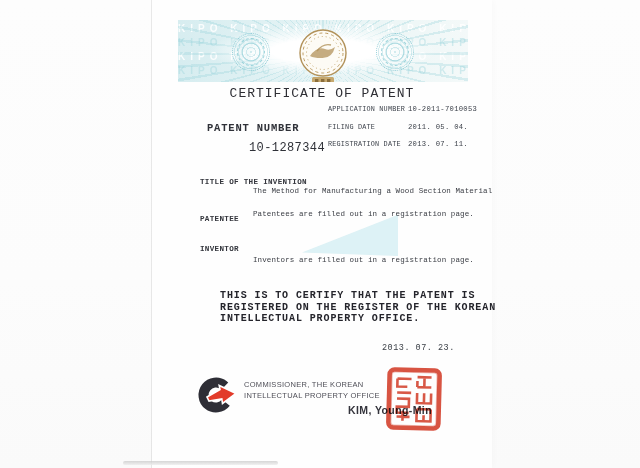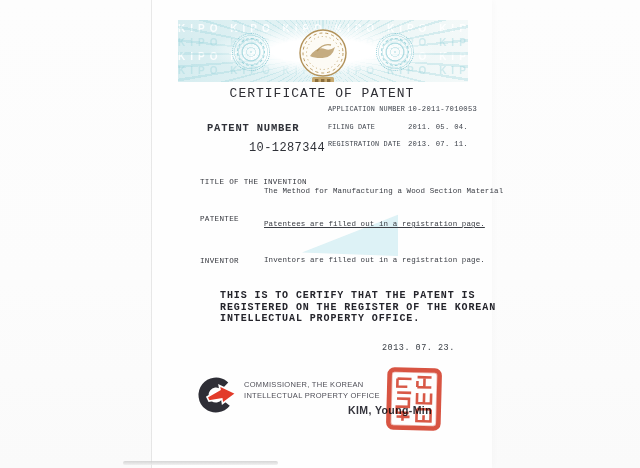--- a/index.html
+++ b/index.html
@@ -61,22 +61,22 @@
     position:absolute;left:0;top:86px;width:100%;text-align:center;
     font-size:13px;font-weight:normal;letter-spacing:1px;color:#2e2e34;
   }
   .pn-block{position:absolute;left:55px;top:122px;color:#2f3138;}
   .pn-label{font-size:10.5px;font-weight:bold;letter-spacing:.8px;}
   .pn-value{font-size:12px;margin-top:7px;letter-spacing:.4px;margin-left:42px;}
   .meta{position:absolute;left:176px;top:105px;color:#3c414a;}
   .meta-row{display:flex;margin-bottom:9.5px;}
   .meta-label{width:80px;font-size:6.8px;letter-spacing:.2px;}
   .meta-value{font-size:7.2px;letter-spacing:.3px;}
-  .section-label{position:absolute;left:48px;font-size:7.6px;font-weight:normal;letter-spacing:.3px;color:#34363d;}
-  .section-value{position:absolute;left:101px;font-size:7.5px;color:#3a3d44;letter-spacing:.1px;white-space:nowrap;margin-left:11px;}
+  .section-label{position:absolute;left:48px;font-size:7.6px;font-weight:bold;letter-spacing:.3px;color:#34363d;}
+  .section-value{position:absolute;left:101px;font-size:7.5px;color:#3a3d44;letter-spacing:.1px;white-space:nowrap;}
   .tri-watermark{
     position:absolute;left:150px;top:212px;width:96px;height:44px;
     background:rgba(188,229,237,.5);
     clip-path:polygon(0% 92%, 100% 6%, 100% 100%);
   }
   .certify{
     position:absolute;left:48px;top:290px;color:#24242b;
     font-size:10px;font-weight:bold;letter-spacing:.9px;line-height:11.5px;white-space:nowrap;margin-left:20px;
   }
   .issue-date{position:absolute;left:230px;top:343px;font-size:8.5px;color:#3a3f46;letter-spacing:.5px;}
@@ -148,23 +148,23 @@
         <div class="meta-value">2013. 07. 11.</div>
       </div>
     </div>
 
     <div class="tri-watermark"></div>
 
     <div class="section-label" style="top:178px;">TITLE OF THE INVENTION</div>
     <div class="section-value" style="top:187px;">The Method for Manufacturing a Wood Section Material</div>
 
     <div class="section-label" style="top:215px;">PATENTEE</div>
-    <div class="section-value" style="top:220px;text-decoration:underline;">Patentees are filled out in a registration page.</div>
-
-    <div class="section-label" style="top:245px;margin-top:12px;">INVENTOR</div>
+    <div class="section-value" style="top:210px;">Patentees are filled out in a registration page.</div>
+
+    <div class="section-label" style="top:245px;">INVENTOR</div>
     <div class="section-value" style="top:256px;">Inventors are filled out in a registration page.</div>
 
     <div class="certify">
       <div>THIS IS TO CERTIFY THAT THE PATENT IS</div>
       <div>REGISTERED ON THE REGISTER OF THE KOREAN</div>
       <div>INTELLECTUAL PROPERTY OFFICE.</div>
     </div>
 
     <div class="issue-date">2013. 07. 23.</div>
 

